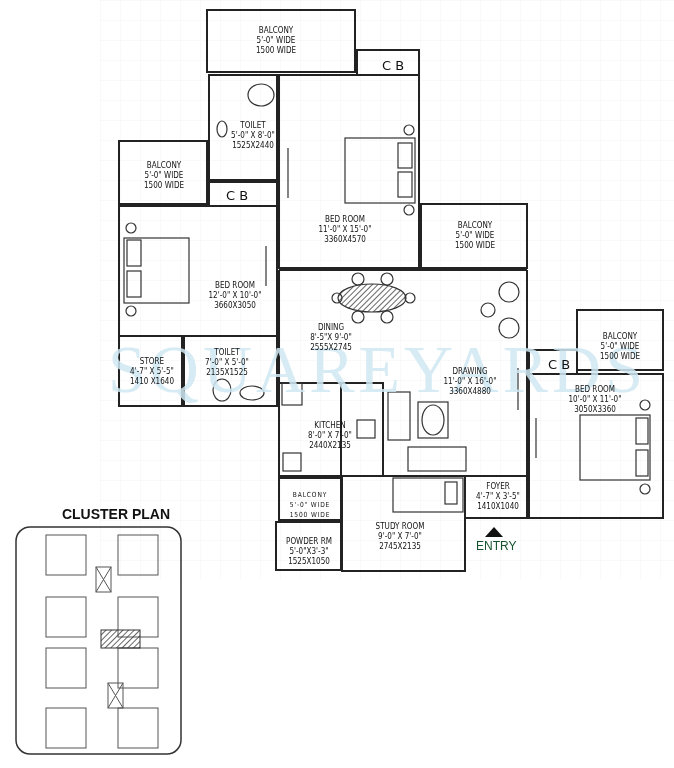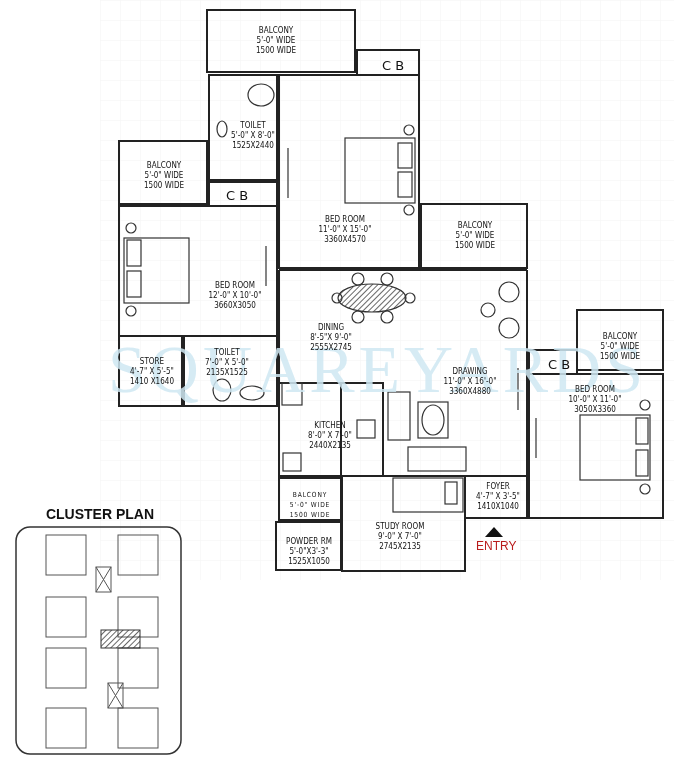--- a/index.html
+++ b/index.html
@@ -1,21 +1,21 @@
 <!DOCTYPE html>
 <html><head>
   <meta charset="utf-8">
   <style>
     html, body { margin: 0; padding: 0; background: #ffffff; }
     body { width: 674px; height: 768px; position: relative; overflow: hidden; font-family: "Liberation Sans", sans-serif; }
     #plan { position: absolute; left: 0; top: 0; width: 674px; height: 768px; }
     .lbl { position: absolute; text-align: center; font-family: "DejaVu Sans", sans-serif; font-size: 8.5px; line-height: 10px; color: #111; transform: scaleX(0.85); transform-origin: center top; white-space: nowrap; pointer-events: none; }
     .watermark { position: absolute; left: 108px; top: 330px; font-family: Liberation Serif, serif; font-size: 68px; letter-spacing: 4px; color: #cfe8f3; opacity: 0.85; pointer-events: none; }
-    .cluster-title { position: absolute; left: 0; top: 506px; width: 200px; text-align: center; font-family: "Liberation Sans", sans-serif; font-weight: bold; font-size: 14px; color: #111; }
-    .entry { position: absolute; left: 476px; top: 539px; font-family: "Liberation Sans", sans-serif; font-size: 12px; color: #b91c1c; }
+    .cluster-title { position: absolute; left: 0; top: 506px; width: 200px; text-align: center; font-family: "Liberation Sans", sans-serif; font-weight: bold; font-size: 14px; color: #111; padding-left: 16px; }
+    .entry { position: absolute; left: 476px; top: 539px; font-family: "Liberation Sans", sans-serif; font-size: 12px; color: #14532d; }
     .cb { position: absolute; font-family: "DejaVu Sans", sans-serif; font-size: 13px; color: #111; }
   </style>
 </head>
 <body>
 
 <svg id="plan" viewBox="0 0 674 768" xmlns="http://www.w3.org/2000/svg">
   <defs>
     <pattern id="grid" width="20" height="20" patternUnits="userSpaceOnUse">
       <path d="M20 0 L0 0 0 20" fill="none" stroke="#f3f3f3" stroke-width="1"></path>
     </pattern>

